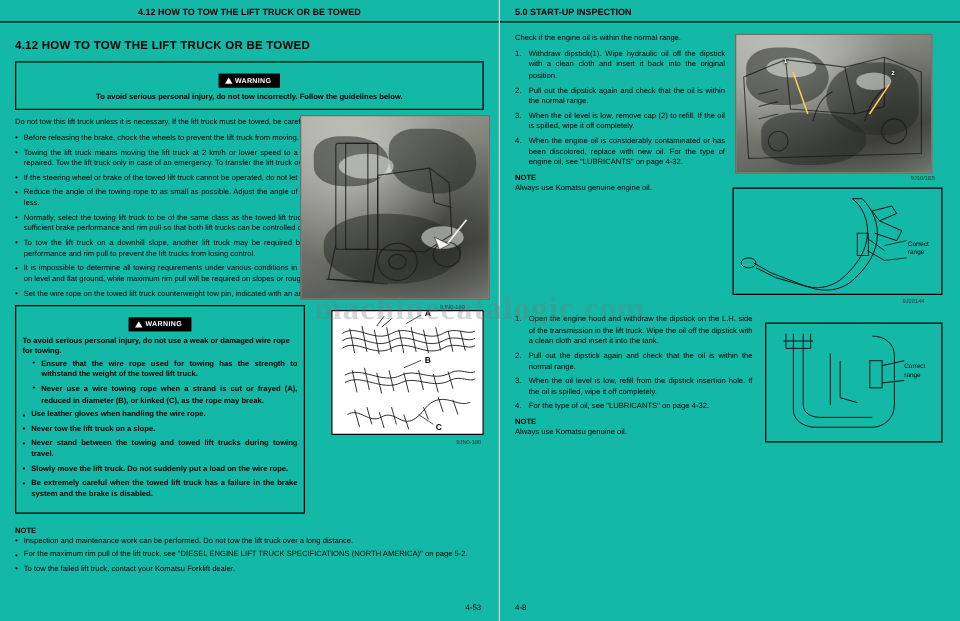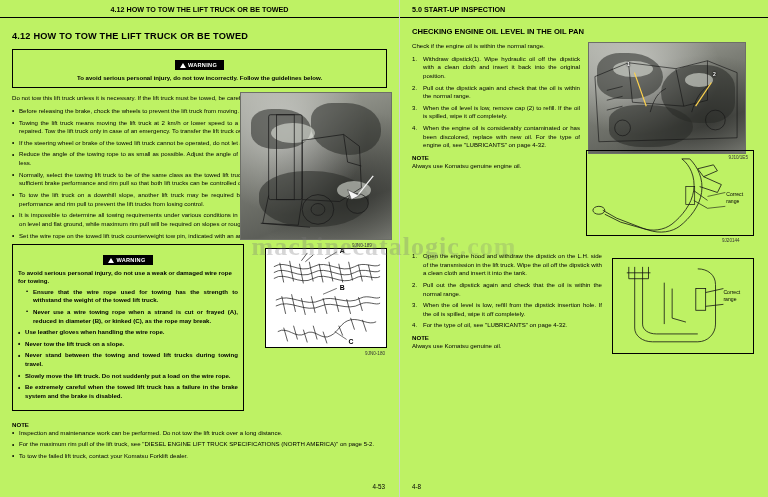--- a/index.html
+++ b/index.html
@@ -8,21 +8,21 @@
     width: 768px; height: 497px;
     background: #ffffff;
     font-family: "Liberation Sans", sans-serif;
     color: #000;
     overflow: hidden;
     position: relative;
   }
   .page {
     position: absolute;
     top: 0; bottom: 0;
-    background: #bef264;
+    background: #14b8a6;
     overflow: hidden;
   }
   .page-left { left: 0; width: 400px; border-right: 1px solid #cfcfcf; }
   .page-right { left: 400px; width: 368px; }
 
   .hdr {
     border-bottom: 1.5px solid #000;
     font-size: 7.2px;
     font-weight: bold;
     padding: 5px 10px 3px 10px;
@@ -334,21 +334,20 @@
   <div class="fig-cap" style="position:absolute; left:352px; top:243px;">9JN0-189</div>
 
   <div class="pgnum pgnum-left">4-53</div>
 </div>
 
 <div class="page page-right">
 
   <div class="hdr">5.0 START-UP INSPECTION</div>
 
   <div class="body-wrap" style="padding-top:9px;">
-    <h2 class="sub">CHECKING ENGINE OIL LEVEL IN THE OIL PAN</h2>
     <div style="display:flex; gap:8px;">
       <div style="width:168px;">
         <p class="txt">Check if the engine oil is within the normal range.</p>
         <ol class="num">
           <li>Withdraw dipstick(1). Wipe hydraulic oil off the dipstick with a clean cloth and insert it back into the original position.</li>
           <li>Pull out the dipstick again and check that the oil is within the normal range.</li>
           <li>When the oil level is low, remove cap (2) to refill. If the oil is spilled, wipe it off completely.</li>
           <li>When the engine oil is considerably contaminated or has been discolored, replace with new oil. For the type of engine oil, see "LUBRICANTS" on page 4-32.</li>
         </ol>
         <div class="note-h">NOTE</div>

